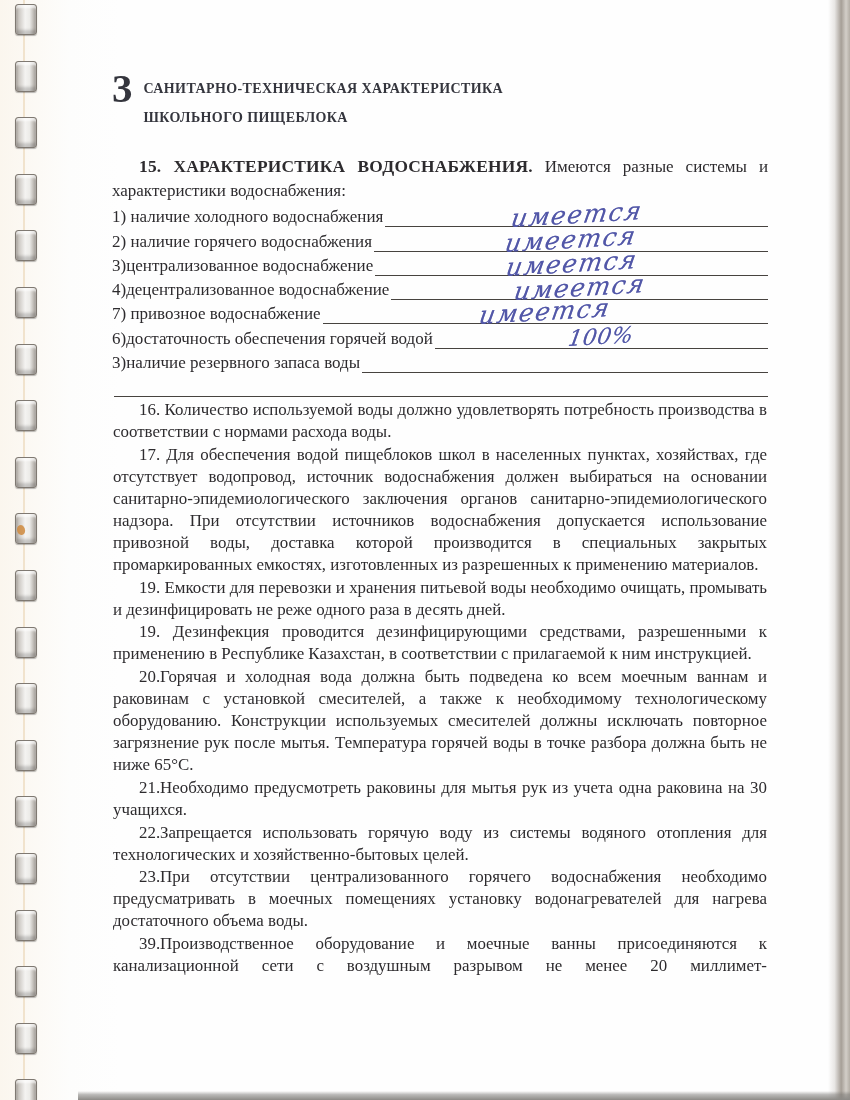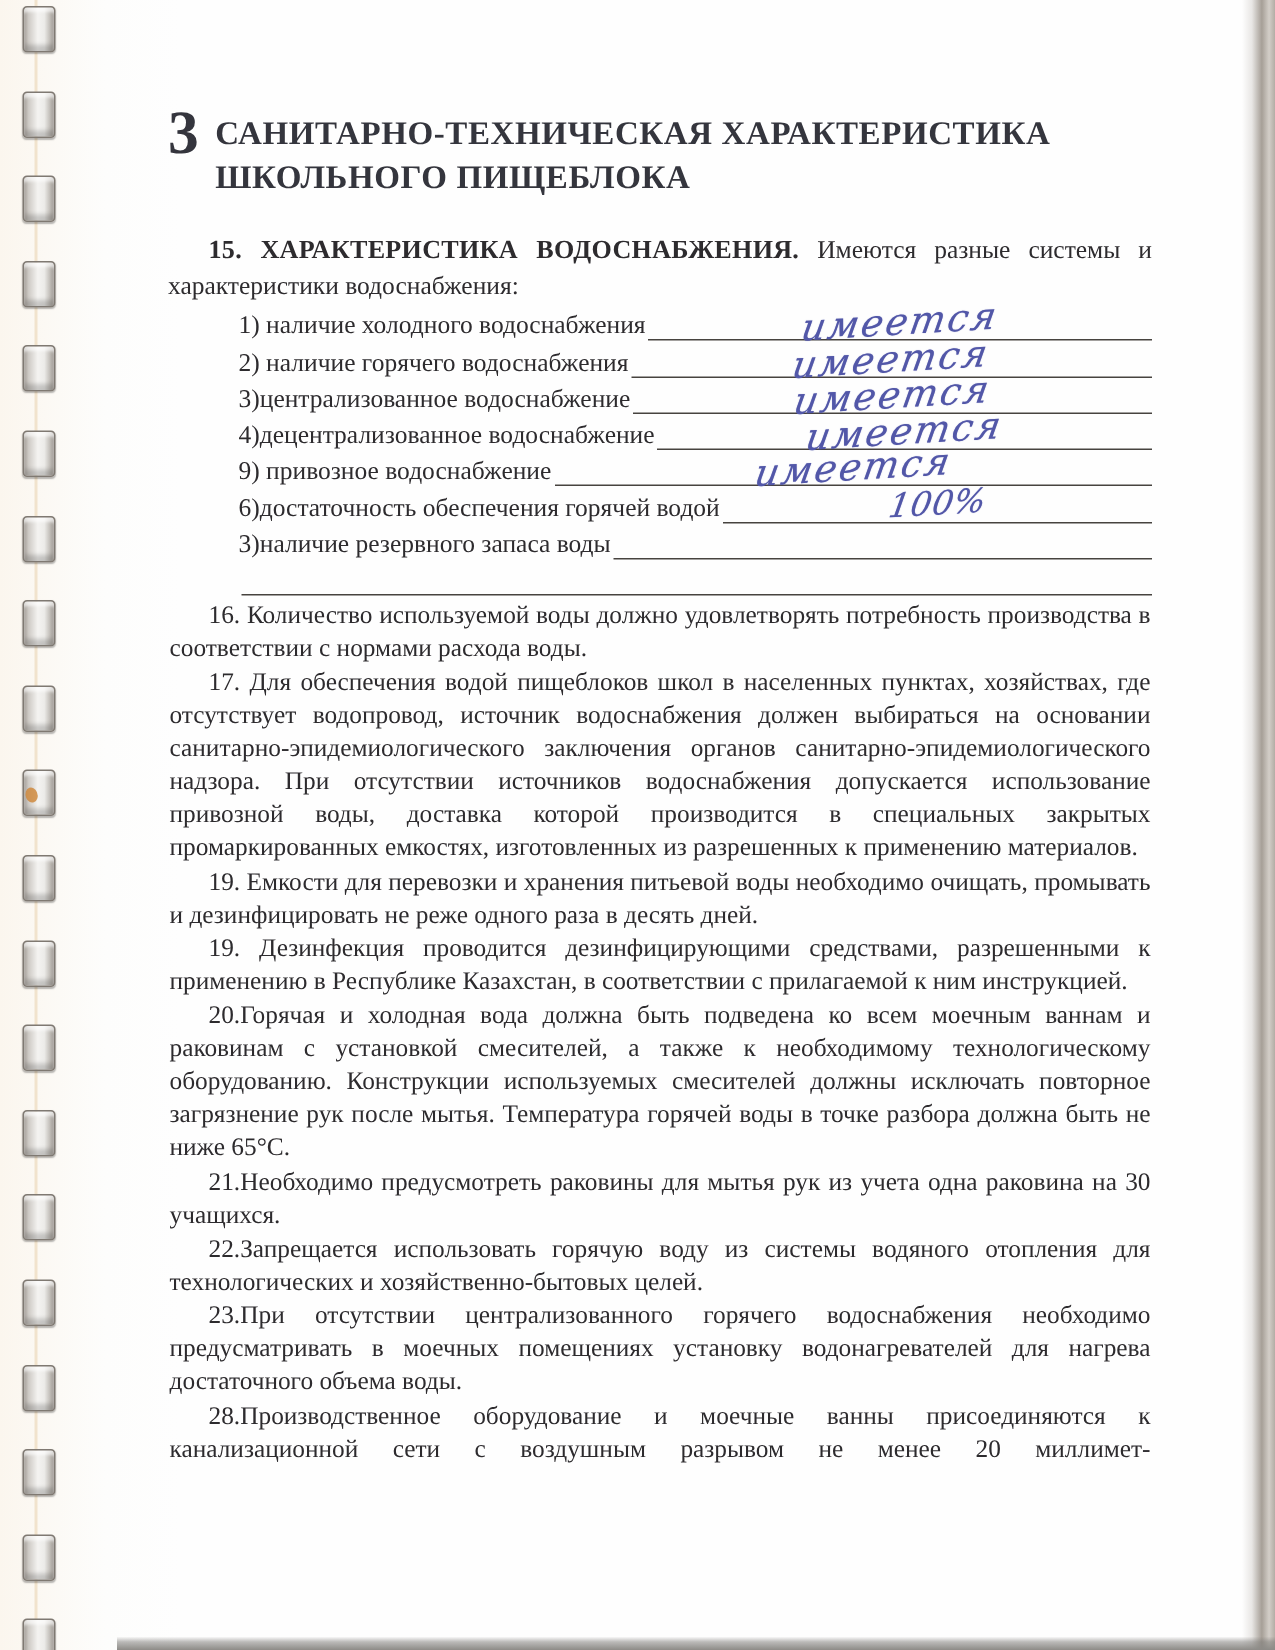--- a/index.html
+++ b/index.html
@@ -42,26 +42,26 @@
   .edge-bottom{
     position:absolute;left:78px;right:0;bottom:0;height:9px;
     background:linear-gradient(180deg,rgba(120,118,115,0) 0%,rgba(120,118,115,.5) 40%,#8d8b87 100%);
   }
 
   
   .content{position:absolute;left:112px;top:70px;width:656px;}
 
   .chapter-head{display:flex;align-items:flex-start;gap:11px;margin-bottom:22px;color:#34353d;}
   .chapter-num{font-size:41px;font-weight:bold;line-height:36px;}
-  .chapter-title{font-size:22px;font-weight:bold;line-height:29px;letter-spacing:.4px;padding-top:4px;}
+  .chapter-title{font-size:14px;font-weight:bold;line-height:29px;letter-spacing:.4px;padding-top:4px;}
 
   .intro{margin:0;font-size:17px;line-height:24px;text-align:justify;text-indent:27px;}
   .intro b{font-size:17.4px;letter-spacing:.2px;}
 
-  .item{display:flex;align-items:flex-end;height:24.3px;font-size:17px;white-space:nowrap;margin-left:47px;}
+  .item{display:flex;align-items:flex-end;height:24.3px;font-size:17px;white-space:nowrap;}
   .item-label{flex:none;}
   .blank-line{
     flex:1 1 auto;position:relative;margin-left:2px;height:100%;
     border-bottom:1.6px solid #47433f;
   }
   .handwriting{
     position:absolute;left:50%;bottom:-3px;
     transform:translateX(-50%) rotate(-3.5deg) skewX(-13deg);
     font-family:"DejaVu Serif", serif;font-style:italic;
     font-size:25px;letter-spacing:1.5px;color:#5257a8;
@@ -135,21 +135,21 @@
             <span class="handwriting">имеется</span>
           </span>
         </div>
         <div class="item">
           <span class="item-label">4)децентрализованное водоснабжение</span>
           <span class="blank-line">
             <span class="handwriting">имеется</span>
           </span>
         </div>
         <div class="item">
-          <span class="item-label">9) привозное водоснабжение</span>
+          <span class="item-label">7) привозное водоснабжение</span>
           <span class="blank-line">
             <span class="handwriting">имеется</span>
           </span>
         </div>
         <div class="item">
           <span class="item-label">6)достаточность обеспечения горячей водой</span>
           <span class="blank-line">
             <span class="handwriting short">100%</span>
           </span>
         </div>
@@ -164,17 +164,17 @@
 
     <div class="paras">
         <p class="body-p">16. Количество используемой воды должно удовлетворять потребность производства в соответствии с нормами расхода воды.</p>
         <p class="body-p">17. Для обеспечения водой пищеблоков школ в населенных пунктах, хозяйствах, где отсутствует водопровод, источник водоснабжения должен выбираться на основании санитарно-эпидемиологического заключения органов санитарно-эпидемиологического надзора. При отсутствии источников водоснабжения допускается использование привозной воды, доставка которой производится в специальных закрытых промаркированных емкостях, изготовленных из разрешенных к применению материалов.</p>
         <p class="body-p">19. Емкости для перевозки и хранения питьевой воды необходимо очищать, промывать и дезинфицировать не реже одного раза в десять дней.</p>
         <p class="body-p">19. Дезинфекция проводится дезинфицирующими средствами, разрешенными к применению в Республике Казахстан, в соответствии с прилагаемой к ним инструкцией.</p>
         <p class="body-p">20.Горячая и холодная вода должна быть подведена ко всем моечным ваннам и раковинам с установкой смесителей, а также к необходимому технологическому оборудованию. Конструкции используемых смесителей должны исключать повторное загрязнение рук после мытья. Температура горячей воды в точке разбора должна быть не ниже 65°С.</p>
         <p class="body-p">21.Необходимо предусмотреть раковины для мытья рук из учета одна раковина на 30 учащихся.</p>
         <p class="body-p">22.Запрещается использовать горячую воду из системы водяного отопления для технологических и хозяйственно-бытовых целей.</p>
         <p class="body-p">23.При отсутствии централизованного горячего водоснабжения необходимо предусматривать в моечных помещениях установку водонагревателей для нагрева достаточного объема воды.</p>
-        <p class="body-p continued">28.Производственное оборудование и моечные ванны присоединяются к канализационной сети с воздушным разрывом не менее 20 миллимет-</p>
+        <p class="body-p continued">39.Производственное оборудование и моечные ванны присоединяются к канализационной сети с воздушным разрывом не менее 20 миллимет-</p>
       </div>
 
   </div>
 </div>
 
 </body></html>

